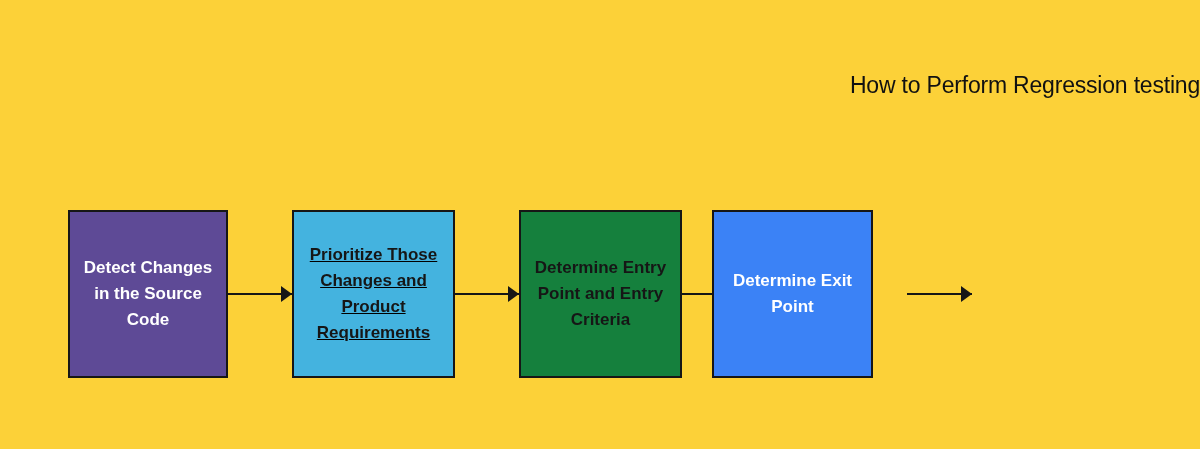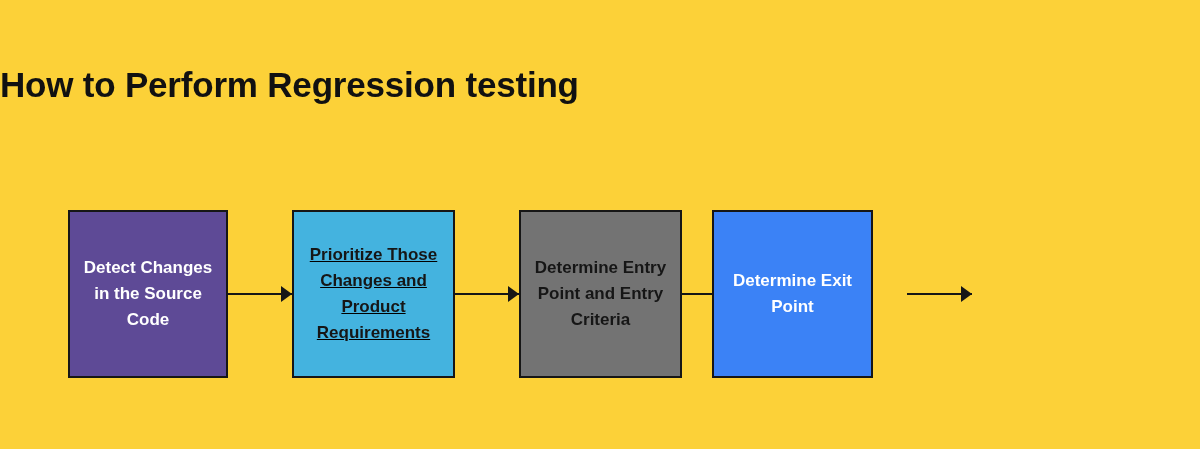--- a/index.html
+++ b/index.html
@@ -17,23 +17,23 @@
     position: relative;
     width: 1200px;
     height: 449px;
     background: #FCD138;
   }
   .title {
     position: absolute;
     top: 62px;
     left: 0;
     width: 1200px;
-    text-align: left;
-    font-size: 35px;
-    font-weight: bold;
+    text-align: right;
+    font-size: 23px;
+    font-weight: normal;
     color: #111111;
     letter-spacing: -0.2px;
     line-height: 46px;
   }
   .flow {
     position: absolute;
     top: 210px;
     left: 68px;
     width: 926px;
     height: 168px;
@@ -51,21 +51,21 @@
     padding: 4px 8px;
   }
   .node-label {
     font-size: 17px;
     font-weight: bold;
     line-height: 26px;
     display: block;
   }
   .n0 { left: 0px;   width: 160px; background: #5E4A96; }
   .n1 { left: 224px; width: 163px; background: #44B3DF; text-decoration: underline; }
-  .n2 { left: 451px; width: 163px; background: #737373; }
+  .n2 { left: 451px; width: 163px; background: #15803d; }
   .n3 { left: 644px; width: 161px; background: #3b82f6; }
   .n4 { left: 904px; width: 162px; background: #6B58A6; }
 
   .light-text  { color: #FFFFFF; }
   .dark-text   { color: #161616; }
 
   .connector {
     position: absolute;
     top: 83px;
     height: 2px;

